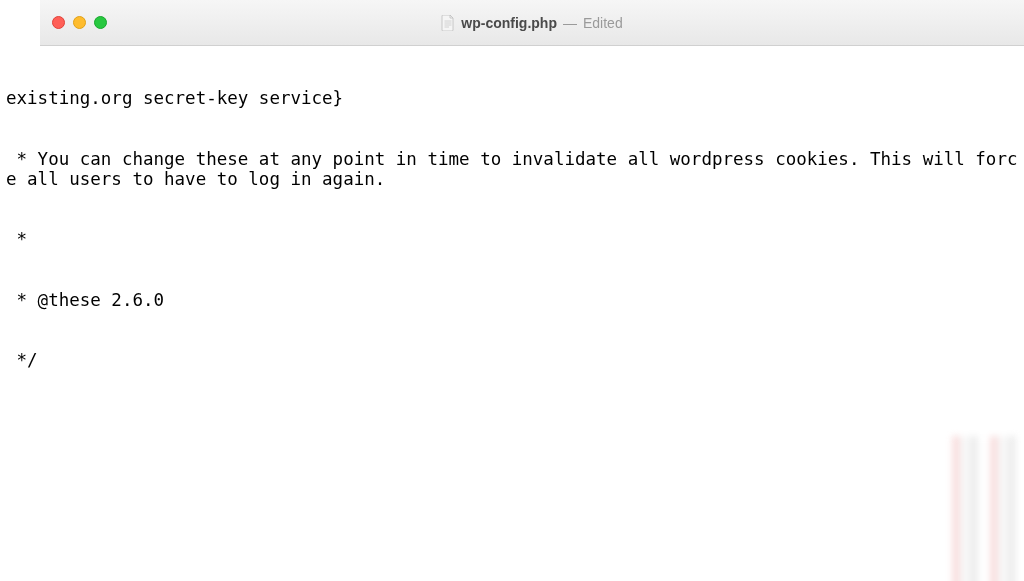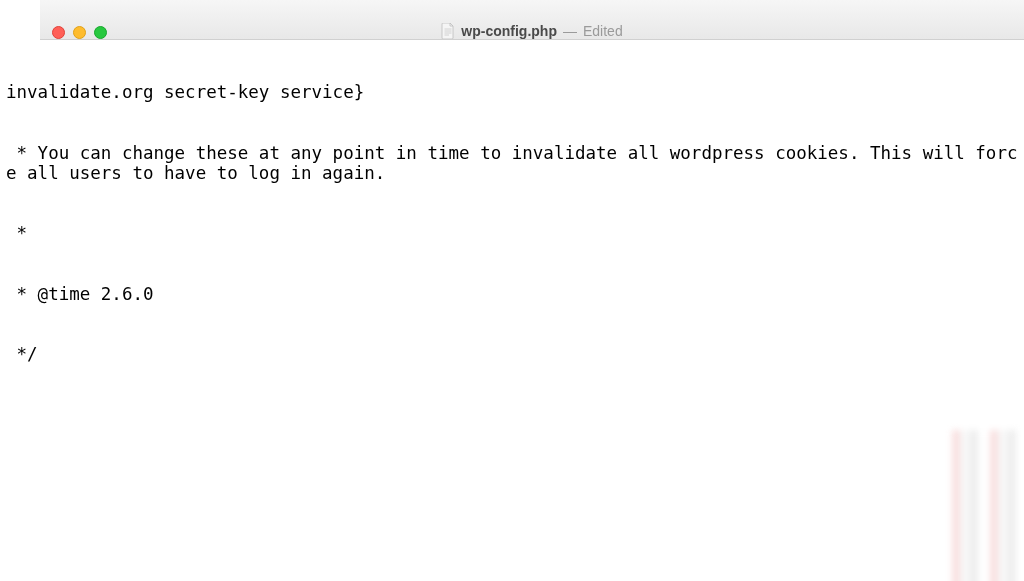--- a/index.html
+++ b/index.html
@@ -4,25 +4,25 @@
   <style>
     * { margin: 0; padding: 0; box-sizing: border-box; }
     body {
       font-family: -apple-system, BlinkMacSystemFont, "Segoe UI", sans-serif;
       background: #fff;
       width: 1024px;
       height: 581px;
       overflow: hidden;
     }
     .titlebar {
-      height: 40px;
+      height: 46px;
       background: linear-gradient(to bottom, #f6f6f6, #e8e8e8);
       border-bottom: 1px solid #d0d0d0;
       display: flex;
-      align-items: flex-end;
+      align-items: center;
       padding: 0 12px;
       position: relative;
       margin-left: 40px;
     }
     .traffic-lights {
       display: flex;
       gap: 8px;
       align-items: center;
     }
     .traffic-light {
@@ -99,24 +99,24 @@
         <line x1="3.5" y1="12" x2="8" y2="12" stroke="#cfcfcf" stroke-width="0.9"></line>
       </svg>
     </span>
     <span class="title-filename">wp-config.php</span>
     <span class="title-edited">—</span>
     <span class="title-edited">Edited</span>
   </div>
 </div>
 
 <div class="editor">
-  <div class="code-line">invalidate.org secret-key service}</div>
+  <div class="code-line">existing.org secret-key service}</div>
   <div class="code-line"> * You can change these at any point in time to invalidate all wordpress cookies. This will force all users to have to log in again.</div>
   <div class="code-line"> *</div>
-  <div class="code-line"> * @time 2.6.0</div>
+  <div class="code-line"> * @these 2.6.0</div>
   <div class="code-line"> */</div>
 
   <div class="redacted-block">
     <div class="redacted-stripe"></div>
     
   </div>
 
   
   
   

